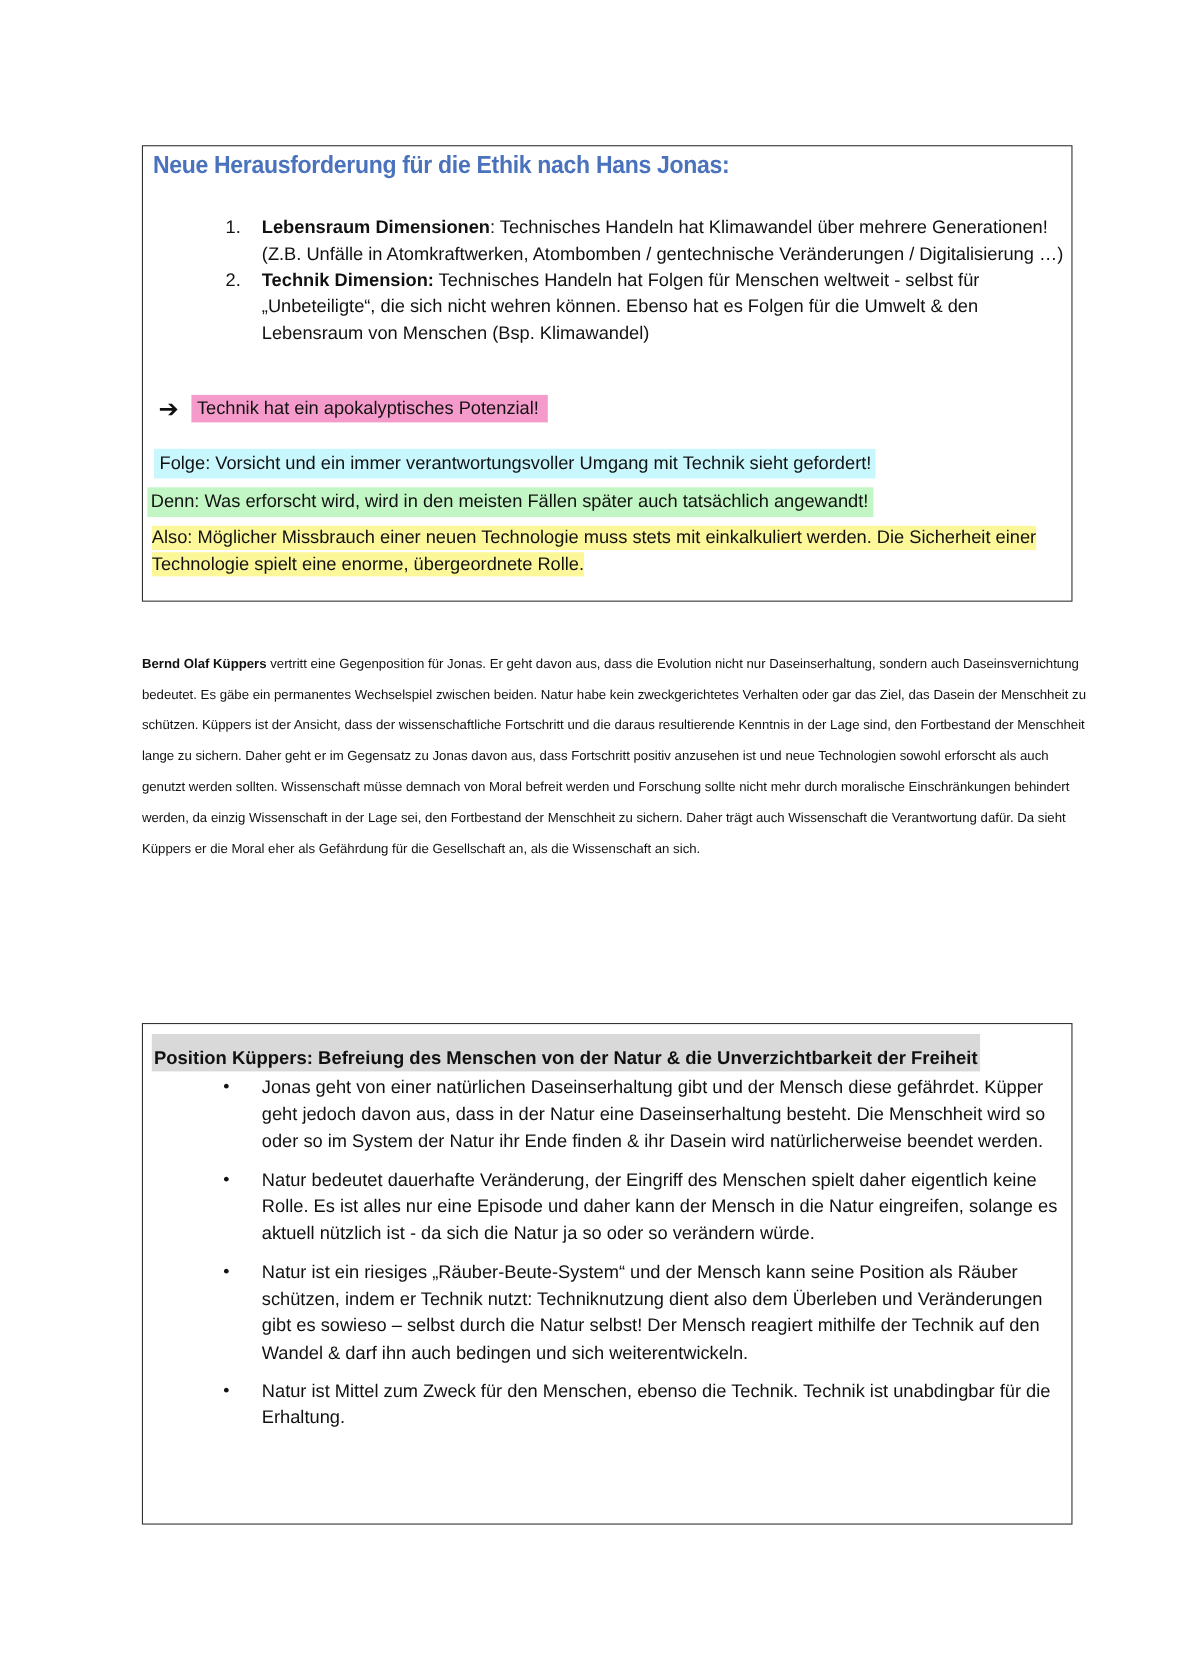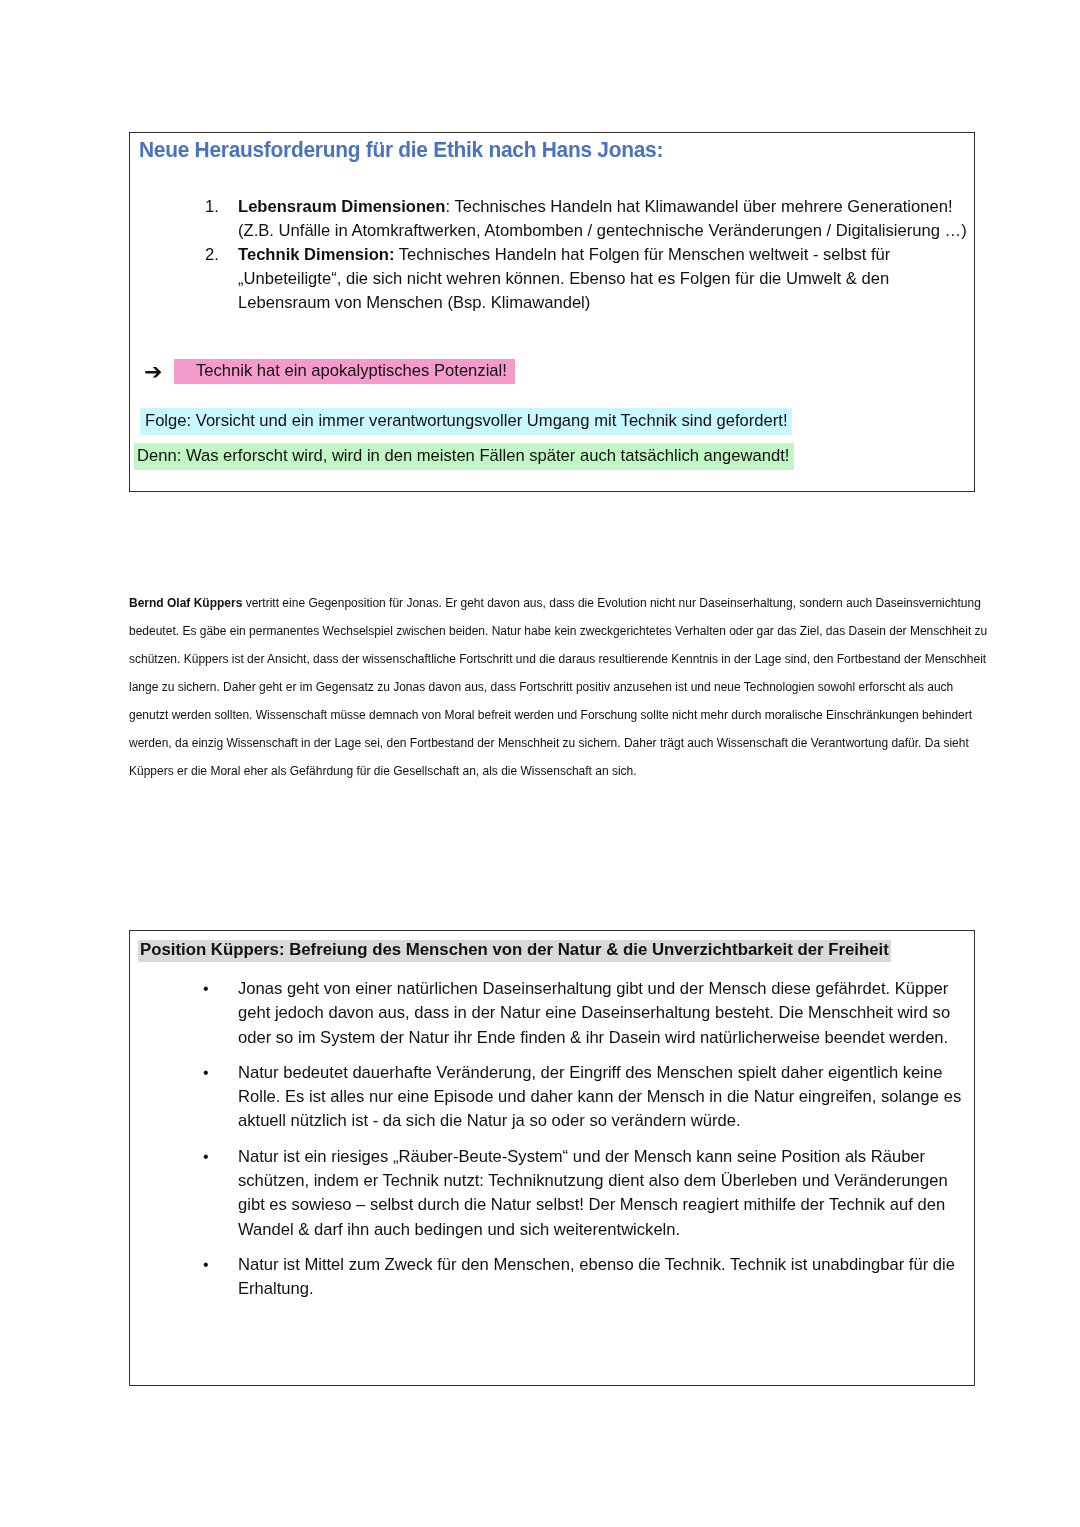--- a/index.html
+++ b/index.html
@@ -5,49 +5,49 @@
     html, body { margin: 0; padding: 0; background: #ffffff; }
     body {
       width: 1080px; height: 1527px; position: relative; overflow: hidden;
       font-family: "Liberation Sans", "DejaVu Sans", sans-serif;
       color: #111111;
     }
     .box {
       position: absolute; left: 129px; width: 846px;
       border: 1.5px solid #333333; box-sizing: border-box; background: #fff;
     }
-    #box1 { top: 132px; height: 360px; }
+    #box1 { top: 132px; height: 415px; }
     #box2 { top: 930px; height: 456px; }
     .title1 {
       position: absolute; left: 9px; top: 4px;
       font-size: 22.5px; font-weight: bold; color: #4a72bd; letter-spacing: -0.3px;
       transform: scaleX(0.93); transform-origin: left;
     }
     .nlist { position: absolute; left: 68px; top: 62px; width: 770px; font-size: 16.6px; line-height: 24px; }
     .nitem { position: relative; padding-left: 40px; margin-bottom: 0; }
     .nitem .num { position: absolute; left: 7px; top: 0; }
     .b { font-weight: bold; }
     .arrow-row { position: absolute; left: 14px; top: 226px; font-size: 16.6px; display: flex; align-items: center; }
     .arrow { font-size: 22px; font-weight: bold; width: 30px; line-height: 20px; }
-    .hl-pink { background: #f59bcc; padding: 2px 8px 3px 22px; }
+    .hl-pink { background: #f59bcc; padding: 2px 8px 3px 5px; }
     .hl-cyan { background: #c8f7fd; }
     .hl-green { background: #c2f6c4; }
     .hl-yellow { background: #fcf89a; }
     .line { position: absolute; font-size: 16.6px; line-height: 24px; }
     #folge { left: 10px; top: 275px; padding: 1px 4px 2px 5px; }
     #denn { left: 4px; top: 310px; padding: 1px 5px 2px 3px; }
     #also { left: 8px; top: 344px; width: 820px; }
     #also span { padding: 1px 0 2px 0; }
     .para {
       position: absolute; left: 129px; top: 589px; width: 862px;
       font-size: 12px; line-height: 28px;
     }
     .title2 {
       position: absolute; left: 8px; top: 9px; background: #d9d9d9;
-      font-size: 16.8px; font-weight: bold; padding: 0 2px 2px 2px;
+      font-size: 16.8px; font-weight: bold; padding: 12px 2px 2px 2px;
     }
     .blist { position: absolute; left: 68px; top: 46px; width: 770px; font-size: 16.6px; line-height: 24.3px; }
     .bitem { position: relative; padding-left: 40px; margin-bottom: 11px; }
     .bitem .dot { position: absolute; left: 5px; top: 0; font-size: 16px; }
   </style>
 </head>
 <body>
 
 <div class="box" id="box1">
   <div class="title1">Neue Herausforderung für die Ethik nach Hans Jonas:</div>
@@ -61,22 +61,25 @@
       <span class="num">2.</span>
       <span class="b">Technik Dimension:</span><span> Technisches Handeln hat Folgen für Menschen weltweit - selbst für „Unbeteiligte“, die sich nicht wehren können. Ebenso hat es Folgen für die Umwelt &amp; den Lebensraum von Menschen (Bsp. Klimawandel)</span>
     </div>
   </div>
 
   <div class="arrow-row">
     <span class="arrow">➔</span>
     <span class="hl-pink">Technik hat ein apokalyptisches Potenzial!</span>
   </div>
 
-  <div class="line hl-cyan" id="folge">Folge: Vorsicht und ein immer verantwortungsvoller Umgang mit Technik sind gefordert!</div>
+  <div class="line hl-cyan" id="folge">Folge: Vorsicht und ein immer verantwortungsvoller Umgang mit Technik sieht gefordert!</div>
   <div class="line hl-green" id="denn">Denn: Was erforscht wird, wird in den meisten Fällen später auch tatsächlich angewandt!</div>
+  <div class="line" id="also">
+    <span class="hl-yellow">Also: Möglicher Missbrauch einer neuen Technologie muss stets mit einkalkuliert werden. Die Sicherheit einer Technologie spielt eine enorme, übergeordnete Rolle.</span>
+  </div>
 </div>
 
 <div class="para">
   <span class="b">Bernd Olaf Küppers</span><span> vertritt eine Gegenposition für Jonas. Er geht davon aus, dass die Evolution nicht nur Daseinserhaltung, sondern auch Daseinsvernichtung bedeutet. Es gäbe ein permanentes Wechselspiel zwischen beiden.  Natur habe kein zweckgerichtetes Verhalten oder gar das Ziel, das Dasein der Menschheit zu schützen. Küppers ist der Ansicht, dass der wissenschaftliche Fortschritt und die daraus resultierende Kenntnis in der Lage sind, den Fortbestand der Menschheit lange zu sichern. Daher geht er im Gegensatz zu Jonas davon aus, dass Fortschritt positiv anzusehen ist und neue Technologien sowohl erforscht als auch genutzt werden sollten. Wissenschaft müsse demnach von Moral befreit werden und Forschung sollte nicht mehr durch moralische Einschränkungen behindert werden, da einzig Wissenschaft in der Lage sei, den Fortbestand der Menschheit zu sichern. Daher trägt auch Wissenschaft die Verantwortung dafür. Da sieht Küppers er die Moral eher als Gefährdung für die Gesellschaft an, als die Wissenschaft an sich.</span>
 </div>
 
 <div class="box" id="box2">
   <div class="title2">Position Küppers: Befreiung des Menschen von der Natur &amp; die Unverzichtbarkeit der Freiheit</div>
   <div class="blist">
     <div class="bitem">

